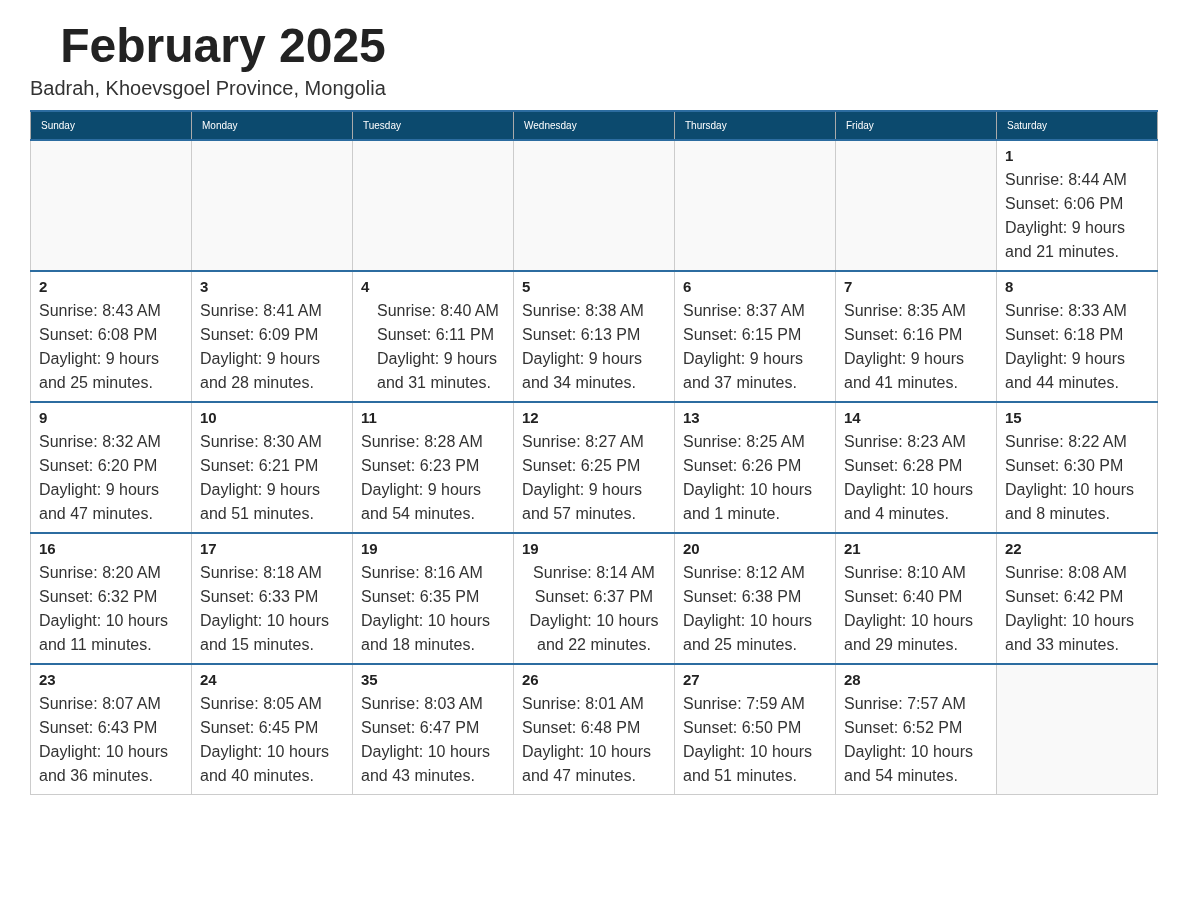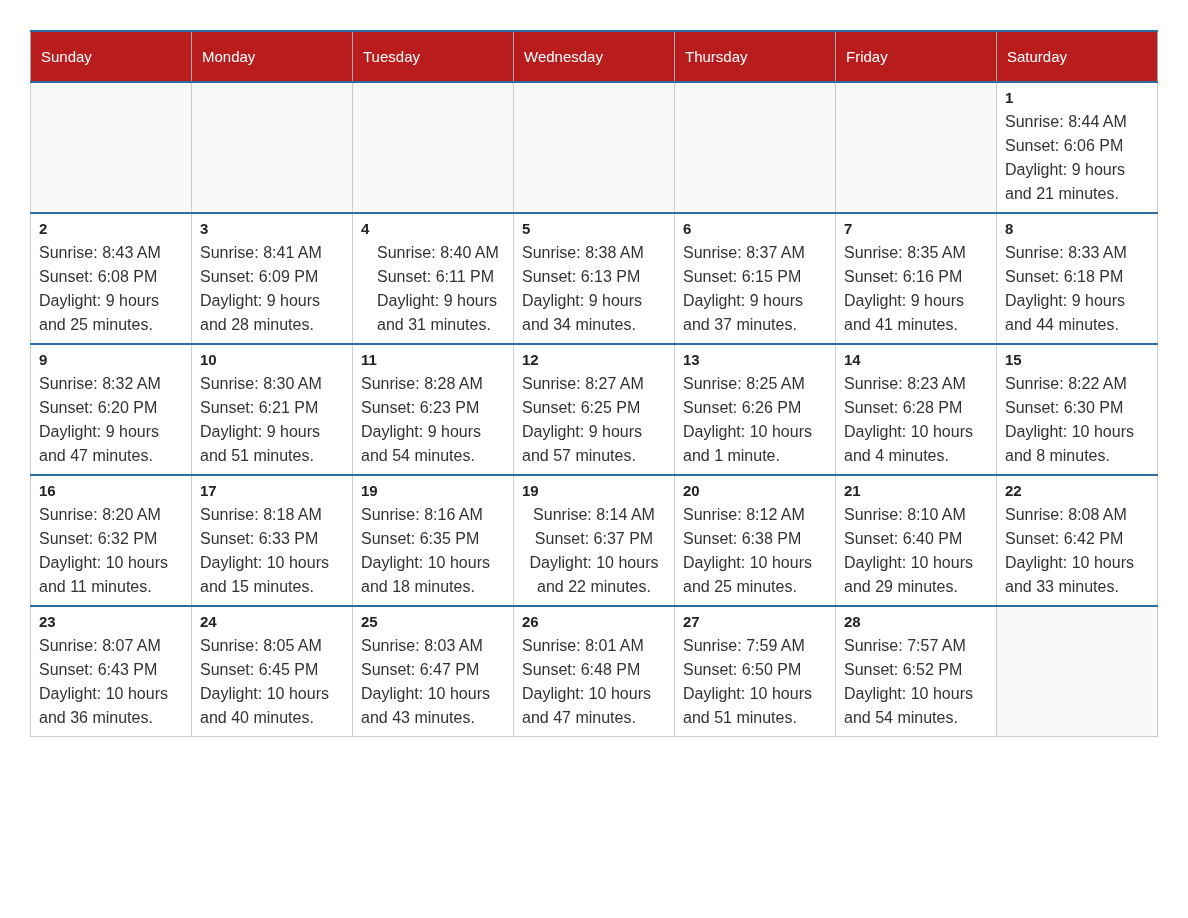--- a/index.html
+++ b/index.html
@@ -44,25 +44,25 @@
       font-size: 20px;
       color: #333;
       margin-top: 4px;
     }
     .calendar {
       width: 100%;
       border-collapse: collapse;
       margin-top: 10px;
     }
     .calendar th {
-      background-color: #b91c1c;
+      background-color: #0c4a6e;
       color: white;
-      font-size: 15px;
+      font-size: 10px;
       font-weight: normal;
-      padding: 16px 10px;
+      padding: 8px 10px;
       text-align: left;
       border: 1px solid #aaa;
     }
     .calendar td {
       vertical-align: top;
       border: 1px solid #ccc;
       padding: 6px 8px;
       width: calc(100% / 7);
       min-height: 110px;
     }
@@ -81,20 +81,24 @@
       line-height: 1.5;
     }
     .empty-cell {
       background: #f9f9f9;
     }
   </style>
 </head>
 <body>
 
 <div class="header">
+  <div class="title-block">
+    <div class="month-title">February 2025</div>
+    <div class="location-title">Badrah, Khoevsgoel Province, Mongolia</div>
+  </div>
 </div>
 
 <table class="calendar">
   <thead>
     <tr>
     <th>Sunday</th>
         <th>Monday</th>
         <th>Tuesday</th>
         <th>Wednesday</th>
         <th>Thursday</th>
@@ -256,21 +260,21 @@
 Sunset: 6:43 PM
 Daylight: 10 hours and 36 minutes.</div>
         </td>
         <td>
           <div class="day-number">24</div>
           <div class="day-info" style="white-space: pre-line;">Sunrise: 8:05 AM
 Sunset: 6:45 PM
 Daylight: 10 hours and 40 minutes.</div>
         </td>
         <td>
-          <div class="day-number">25</div>
+          <div class="day-number">35</div>
           <div class="day-info" style="white-space: pre-line;">Sunrise: 8:03 AM
 Sunset: 6:47 PM
 Daylight: 10 hours and 43 minutes.</div>
         </td>
         <td>
           <div class="day-number">26</div>
           <div class="day-info" style="white-space: pre-line;">Sunrise: 8:01 AM
 Sunset: 6:48 PM
 Daylight: 10 hours and 47 minutes.</div>
         </td>

